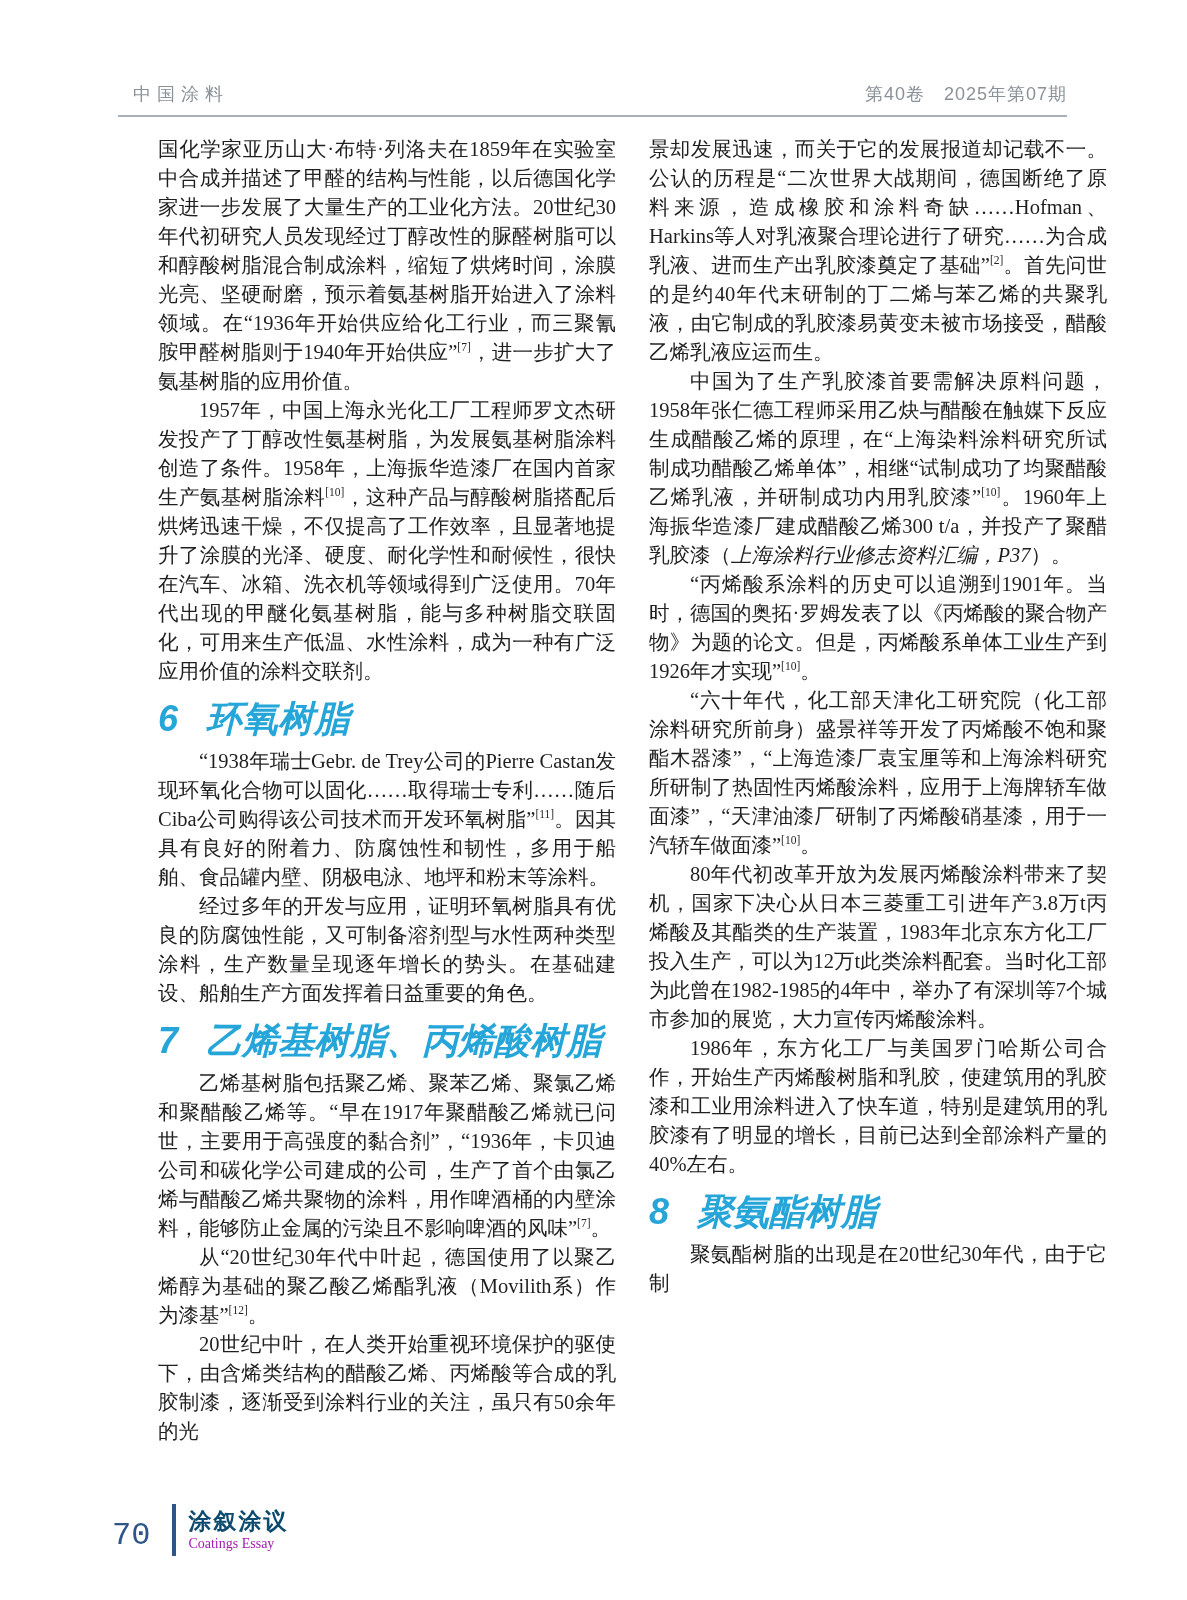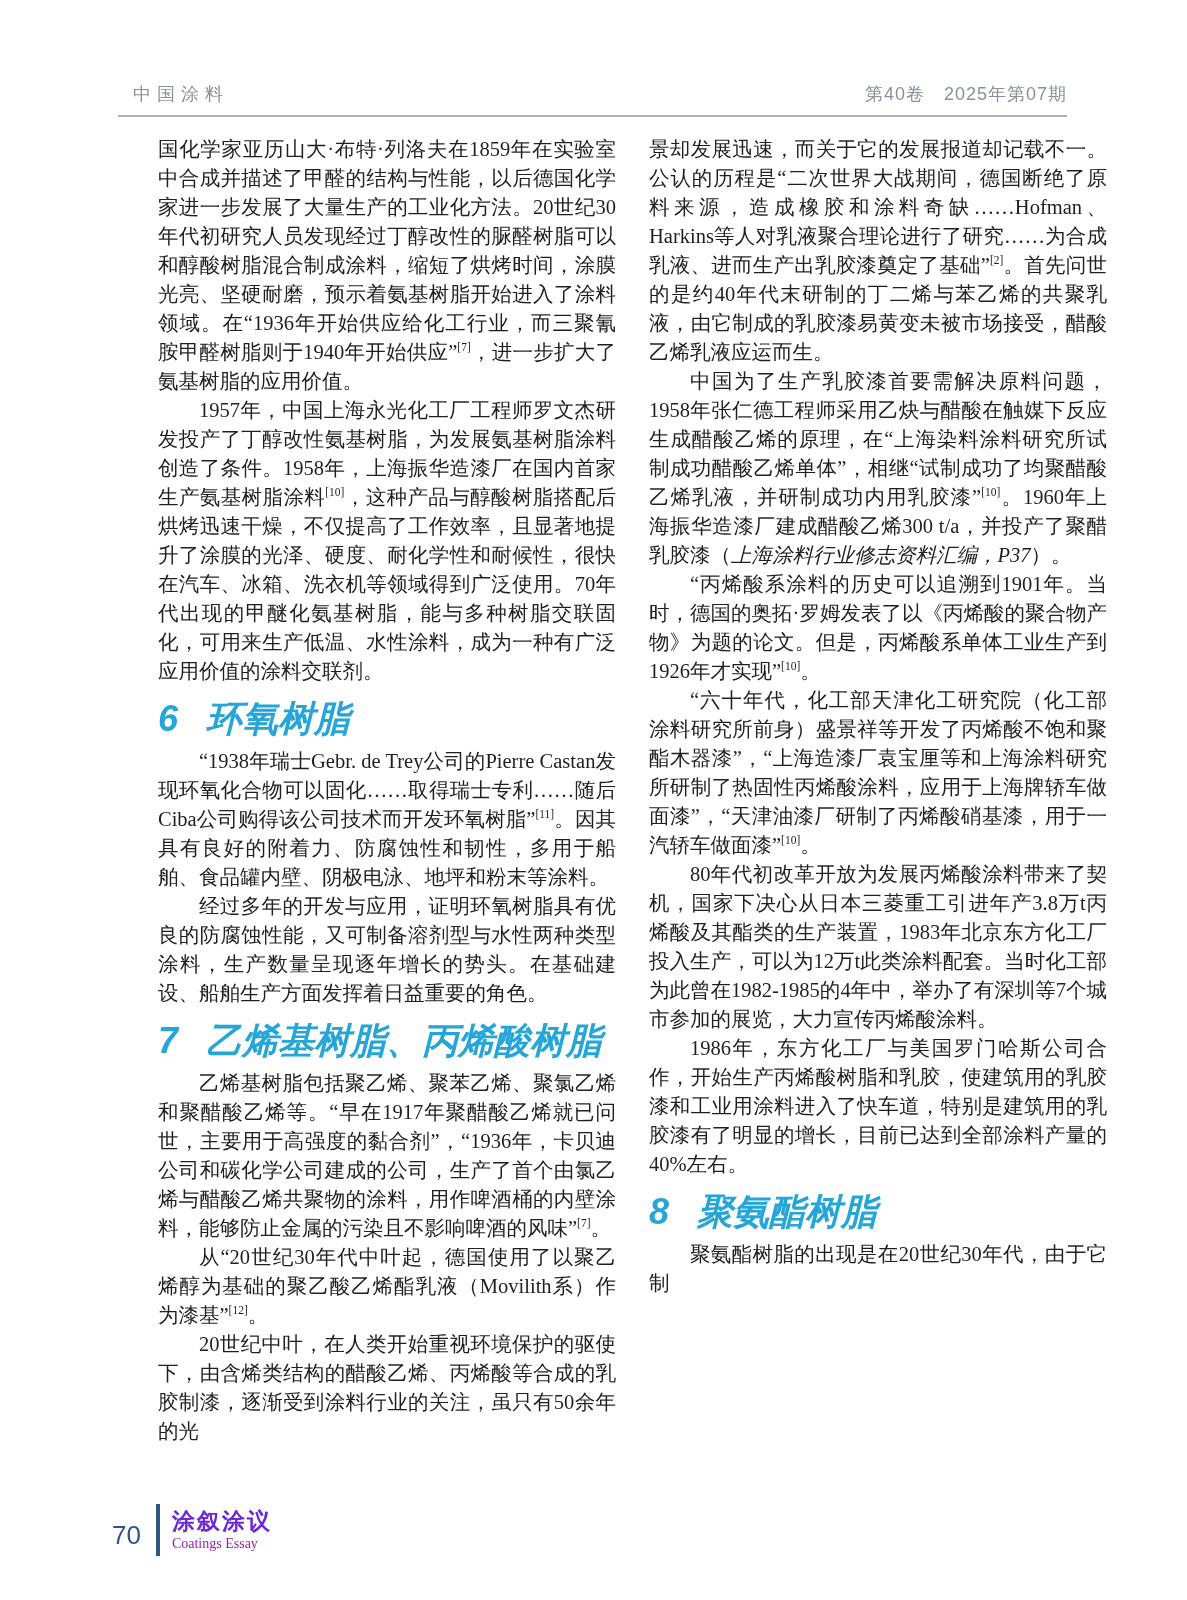--- a/index.html
+++ b/index.html
@@ -51,34 +51,34 @@
     color:var(--heading-accent);
     font-style:italic;
   }
   .col h2 .h-num{display:inline-block;margin-right:28px;}
   .kai{font-style:italic;}
   .page-footer{
     position:absolute;left:112px;bottom:44px;
     display:flex;align-items:center;
   }
   .pagenum{
-    font-family:Liberation Sans, sans-serif;
-    font-size:26px;color:var(--footer-accent);
-    margin-right:15px;
+    font-family:Liberation Mono, monospace;
+    font-size:32px;color:var(--footer-accent);
+    margin-right:22px;
     padding-top:10px;
   }
   .footer-bar{
     display:inline-block;width:4px;height:52px;
     background:var(--footer-accent);
     margin-right:12px;
   }
   .footer-col{display:flex;flex-direction:column;justify-content:center;}
   .col-title{
     font-family:"Liberation Sans","DejaVu Sans",sans-serif;
-    font-weight:bold;font-size:23px;color:#6d28d9;
+    font-weight:bold;font-size:23px;color:#0c4a6e;
     letter-spacing:2px;line-height:28px;
   }
   .col-subtitle{
     font-family:"Liberation Serif","DejaVu Serif",serif;
     font-size:14px;color:#a21caf;line-height:18px;
   }
 </style>
 </head>
 <body>
 

